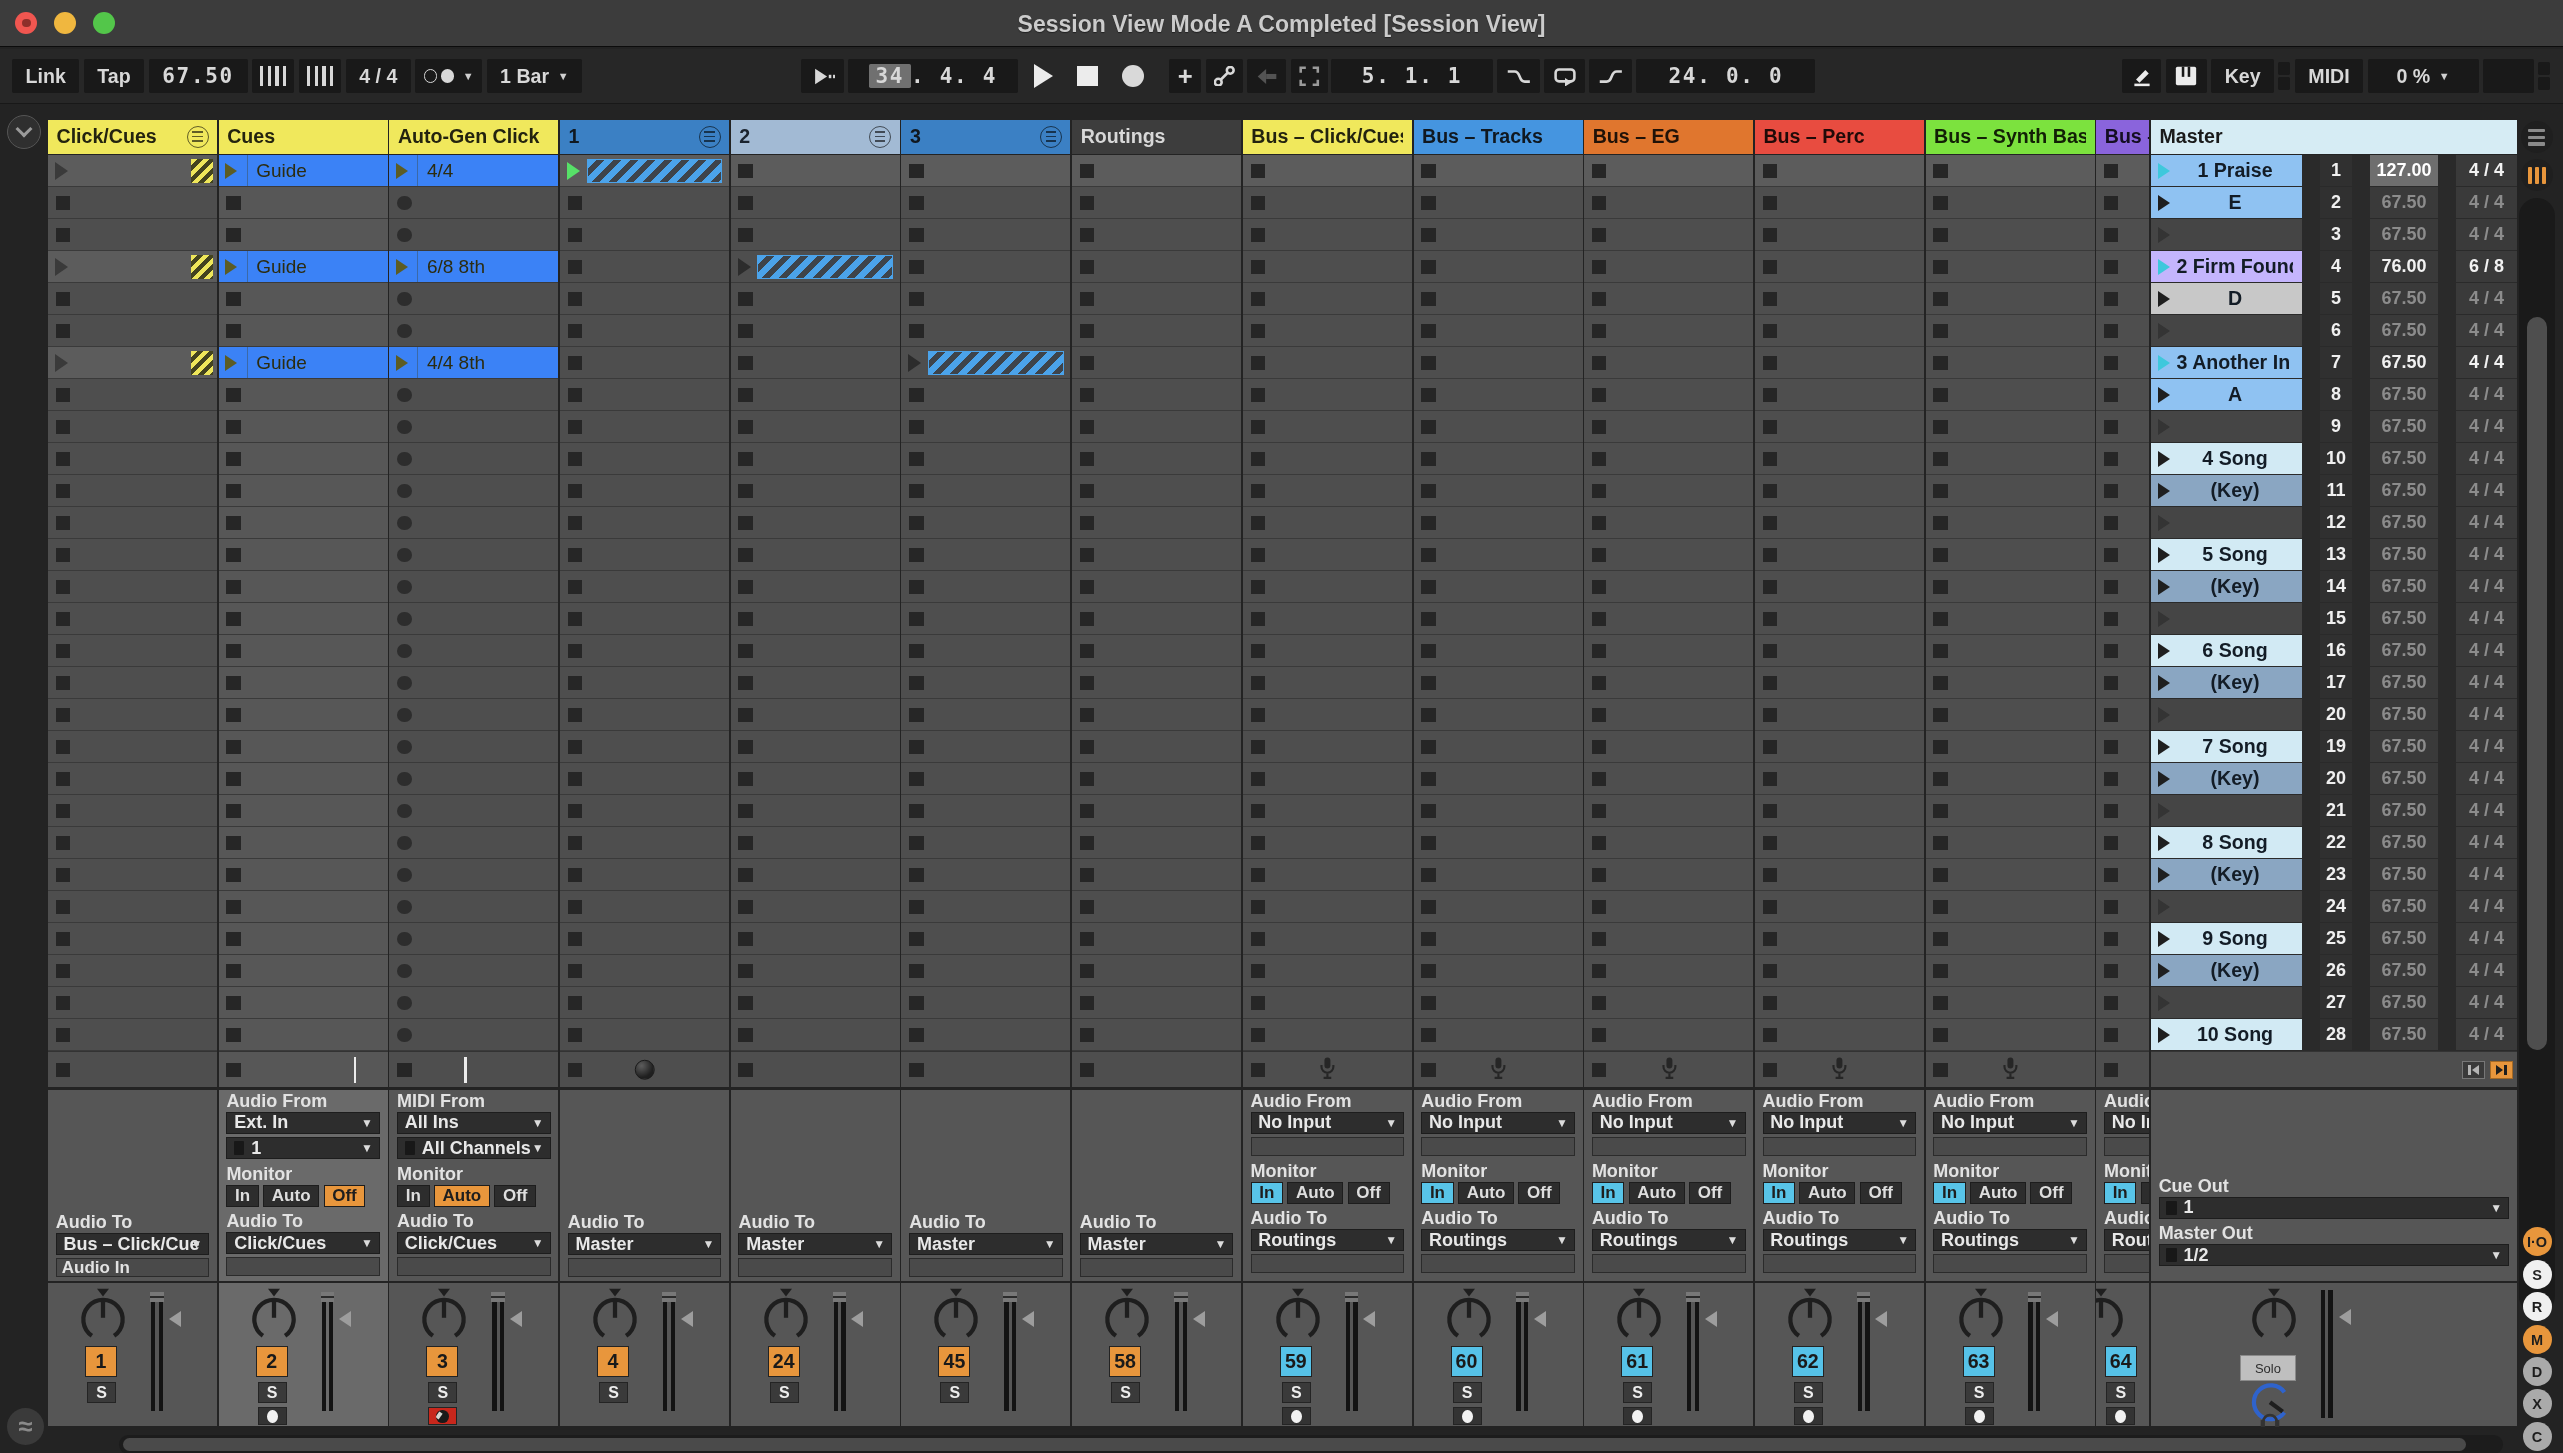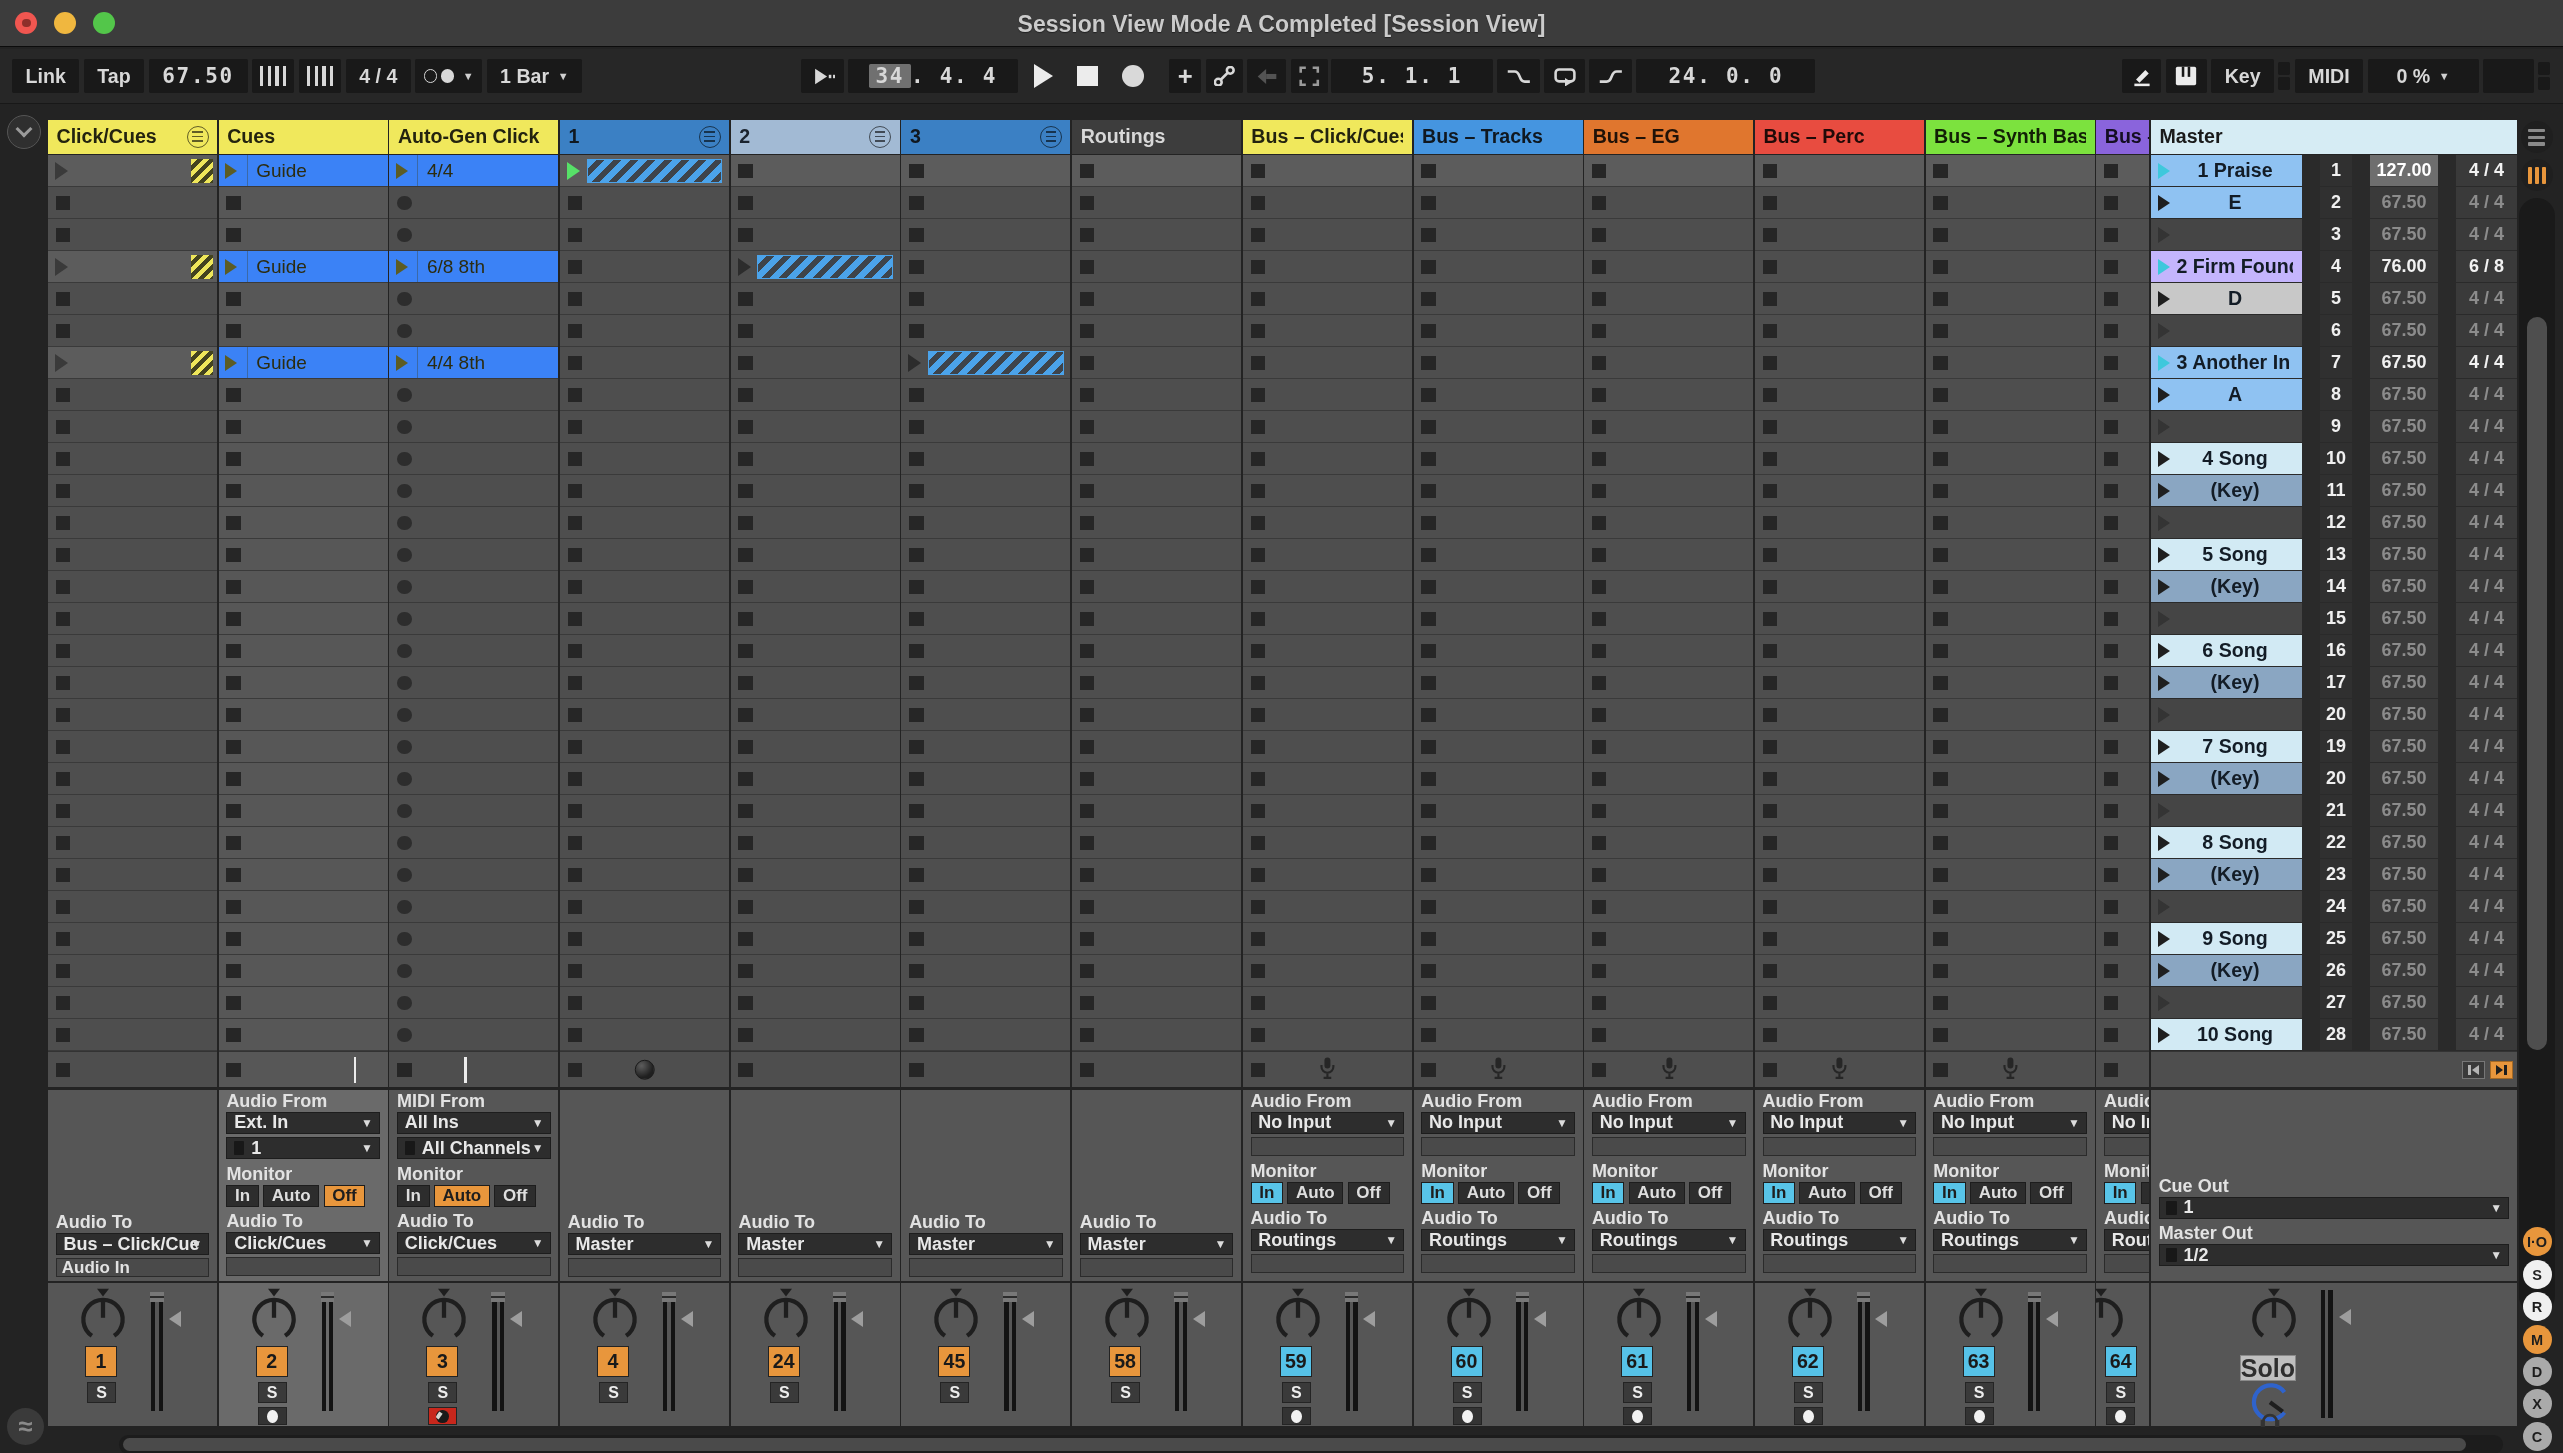--- a/index.html
+++ b/index.html
@@ -111,21 +111,21 @@
   .scene-tempo { width:68px; background:#3a3a3a; color:#8c8c8c; font-weight:bold; font-size:18px; display:flex; align-items:center; justify-content:center; flex:none; }
   .scene-sig { width:61px; background:#3a3a3a; color:#8c8c8c; font-weight:bold; font-size:18px; display:flex; align-items:center; justify-content:center; flex:none; }
   .bright { color:#f2f2f2 !important; }
   .tempo-sel { background:#6e6e6e !important; color:#ffffff !important; }
   .m-btn { width:23px; height:18px; border:0.9px solid #777; background:#3a3a3a; display:flex; align-items:center; justify-content:center; margin-right:4.3px; }
   .m-btn.orange { background:#e8963c; border-color:#a66a25; }
   .gl-tri-l { width:0; height:0; border-top:5.1px solid transparent; border-bottom:5.1px solid transparent; border-right:7.7px solid #b5b5b5; }
   .gl-tri-r { width:0; height:0; border-top:5.1px solid transparent; border-bottom:5.1px solid transparent; border-left:7.7px solid #1e1e1e; }
   .gl-bar { width:2.6px; height:10.2px; background:#1e1e1e; margin-left:1.7px; }
   .gl-bar.lt { background:#b5b5b5; margin:0 1.7px 0 0; }
-  .solo-btn { position:absolute; left:89px; top:72px; width:56px; height:25.6px; background:#bfbfbf; border:0.9px solid #8a8a8a; color:#2e2e2e; font-weight:bold; font-size:25px; display:flex; align-items:center; justify-content:center; }
+  .solo-btn { position:absolute; left:89px; top:72px; width:56px; height:25.6px; background:#bfbfbf; border:0.9px solid #8a8a8a; color:#2e2e2e; font-weight:normal; font-size:13px; display:flex; align-items:center; justify-content:center; }
   .m-knob { position:absolute; left:99px; top:3.4px; }
   .cue-knob { position:absolute; left:97px; top:97px; }
   .m-meter { left:169px; top:6.8px; height:128px; }
 
   
   .left-rail { position:absolute; left:0; top:0; width:48px; bottom:0; }
   .circle-btn { position:absolute; border-radius:50%; display:flex; align-items:center; justify-content:center; }
   .chev { width:12px; height:12px; border-right:3.4px solid #9a9a9a; border-bottom:3.4px solid #9a9a9a; transform:rotate(45deg); margin-top:-5.1px; }
   .right-rail { position:absolute; right:0; top:0; width:49px; bottom:0; }
   .vtrack { position:absolute; left:5.1px; top:92px; width:36px; height:1116px; background:#1a1a1a; border-radius:18px; }

